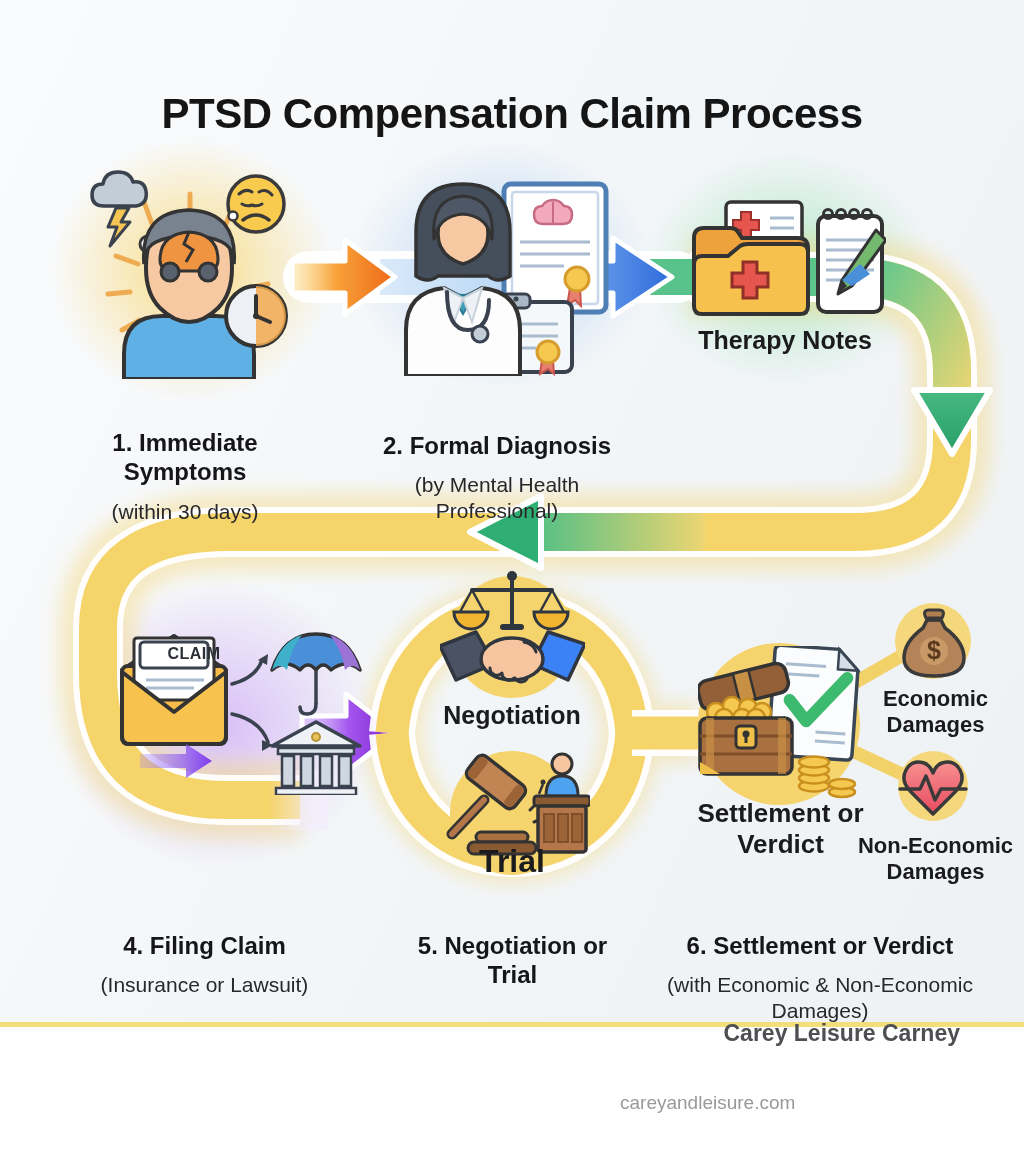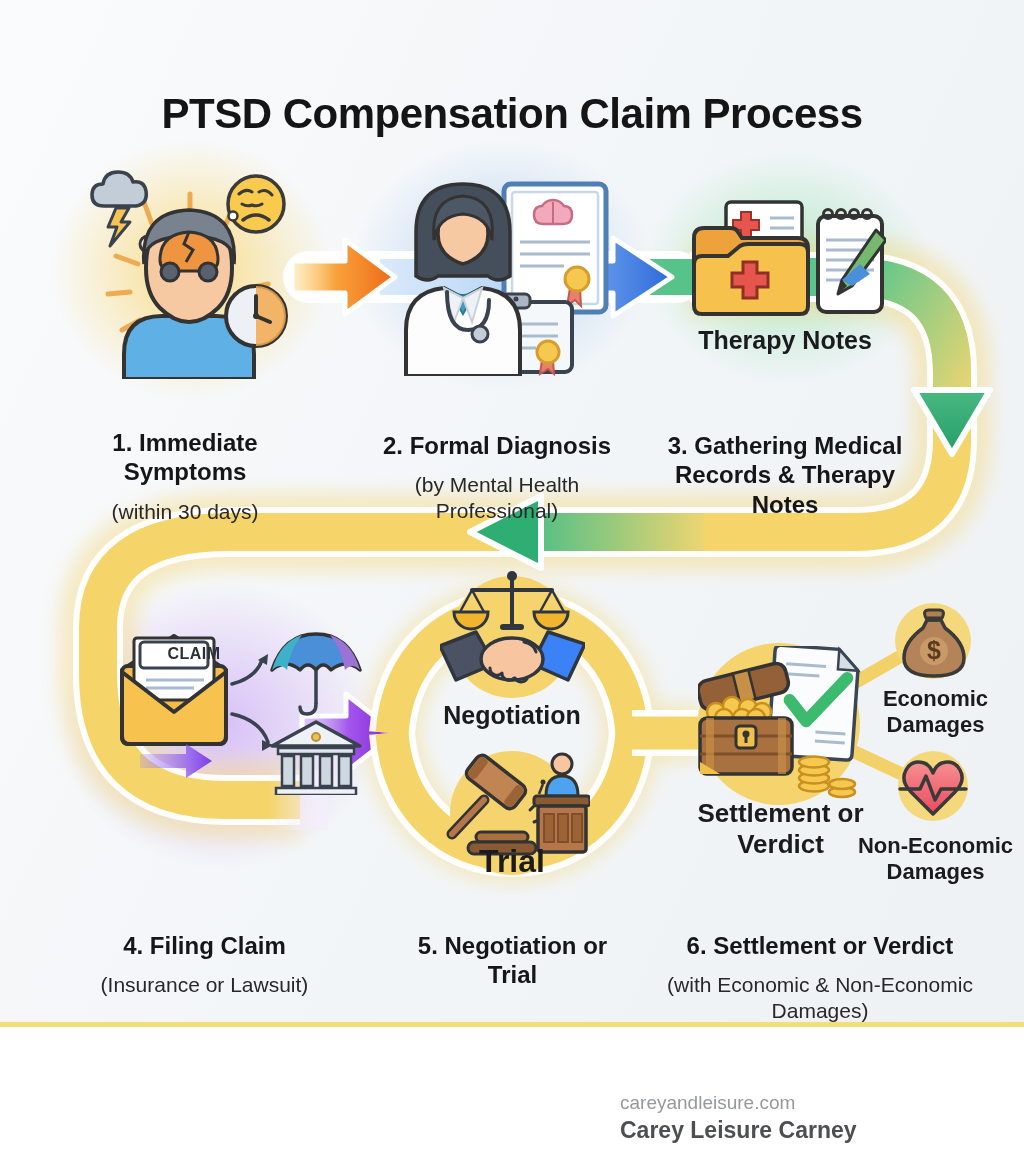--- a/index.html
+++ b/index.html
@@ -20,21 +20,21 @@
   }
   .flow{left:0;top:0;z-index:2;}
   .icon{z-index:3;}
   .cap{z-index:4;text-align:center;font-weight:800;color:#1b1b1d;line-height:1.18;}
   .steptext{z-index:4;text-align:center;line-height:1.22;}
   .steptext .t1{font-size:24px;font-weight:800;color:#161618;margin-top:28px;}
   .steptext .t2{font-size:21px;font-weight:400;color:#28282b;margin-top:12px;}
   .claim-label{z-index:5;text-align:center;font-size:16px;font-weight:800;letter-spacing:.5px;color:#2b2f36;margin-left:20px;}
   .divider{left:0;top:1022px;width:1024px;height:5px;background:#f2de7a;z-index:4;}
   .footer-area{left:0;top:1027px;width:1024px;height:127px;background:#ffffff;z-index:3;}
-  .footer-name{left:620px;top:1117px;width:340px;text-align:left;font-size:23px;font-weight:800;color:#4d4f52;z-index:4;}
+  .footer-name{left:620px;top:1020px;width:340px;text-align:right;font-size:23px;font-weight:800;color:#4d4f52;z-index:4;}
   .footer-site{left:620px;top:1092px;width:340px;text-align:left;font-size:19px;font-weight:400;color:#97999c;z-index:4;}
 </style>
 </head>
 <body>
 
 <div class="canvas">
 
   <div class="glow g1"></div>
   <div class="glow g2"></div>
   <div class="glow g3"></div>
@@ -416,23 +416,20 @@
   <div class="abs cap" style="left:853px;top:686px;width:165px;font-size:22px">Economic Damages</div>
   <div class="abs cap" style="left:838px;top:833px;width:195px;font-size:22px">Non-Economic Damages</div>
 
   <div class="abs steptext" style="left:75px;top:400px;width:220px">
     <div class="t1">1. Immediate Symptoms</div>
     <div class="t2">(within 30 days)</div>
   </div>
   <div class="abs steptext" style="left:372px;top:403px;width:250px">
     <div class="t1">2. Formal Diagnosis</div>
     <div class="t2">(by Mental Health Professional)</div>
-  </div>
-  <div class="abs steptext" style="left:660px;top:403px;width:250px">
-    <div class="t1">3. Gathering Medical Records &amp; Therapy Notes</div>
   </div>
   <div class="abs steptext" style="left:72px;top:903px;width:265px">
     <div class="t1">4. Filing Claim</div>
     <div class="t2">(Insurance or Lawsuit)</div>
   </div>
   <div class="abs steptext" style="left:415px;top:903px;width:195px">
     <div class="t1">5. Negotiation or Trial</div>
   </div>
   <div class="abs steptext" style="left:660px;top:903px;width:320px">
     <div class="t1">6. Settlement or Verdict</div>

